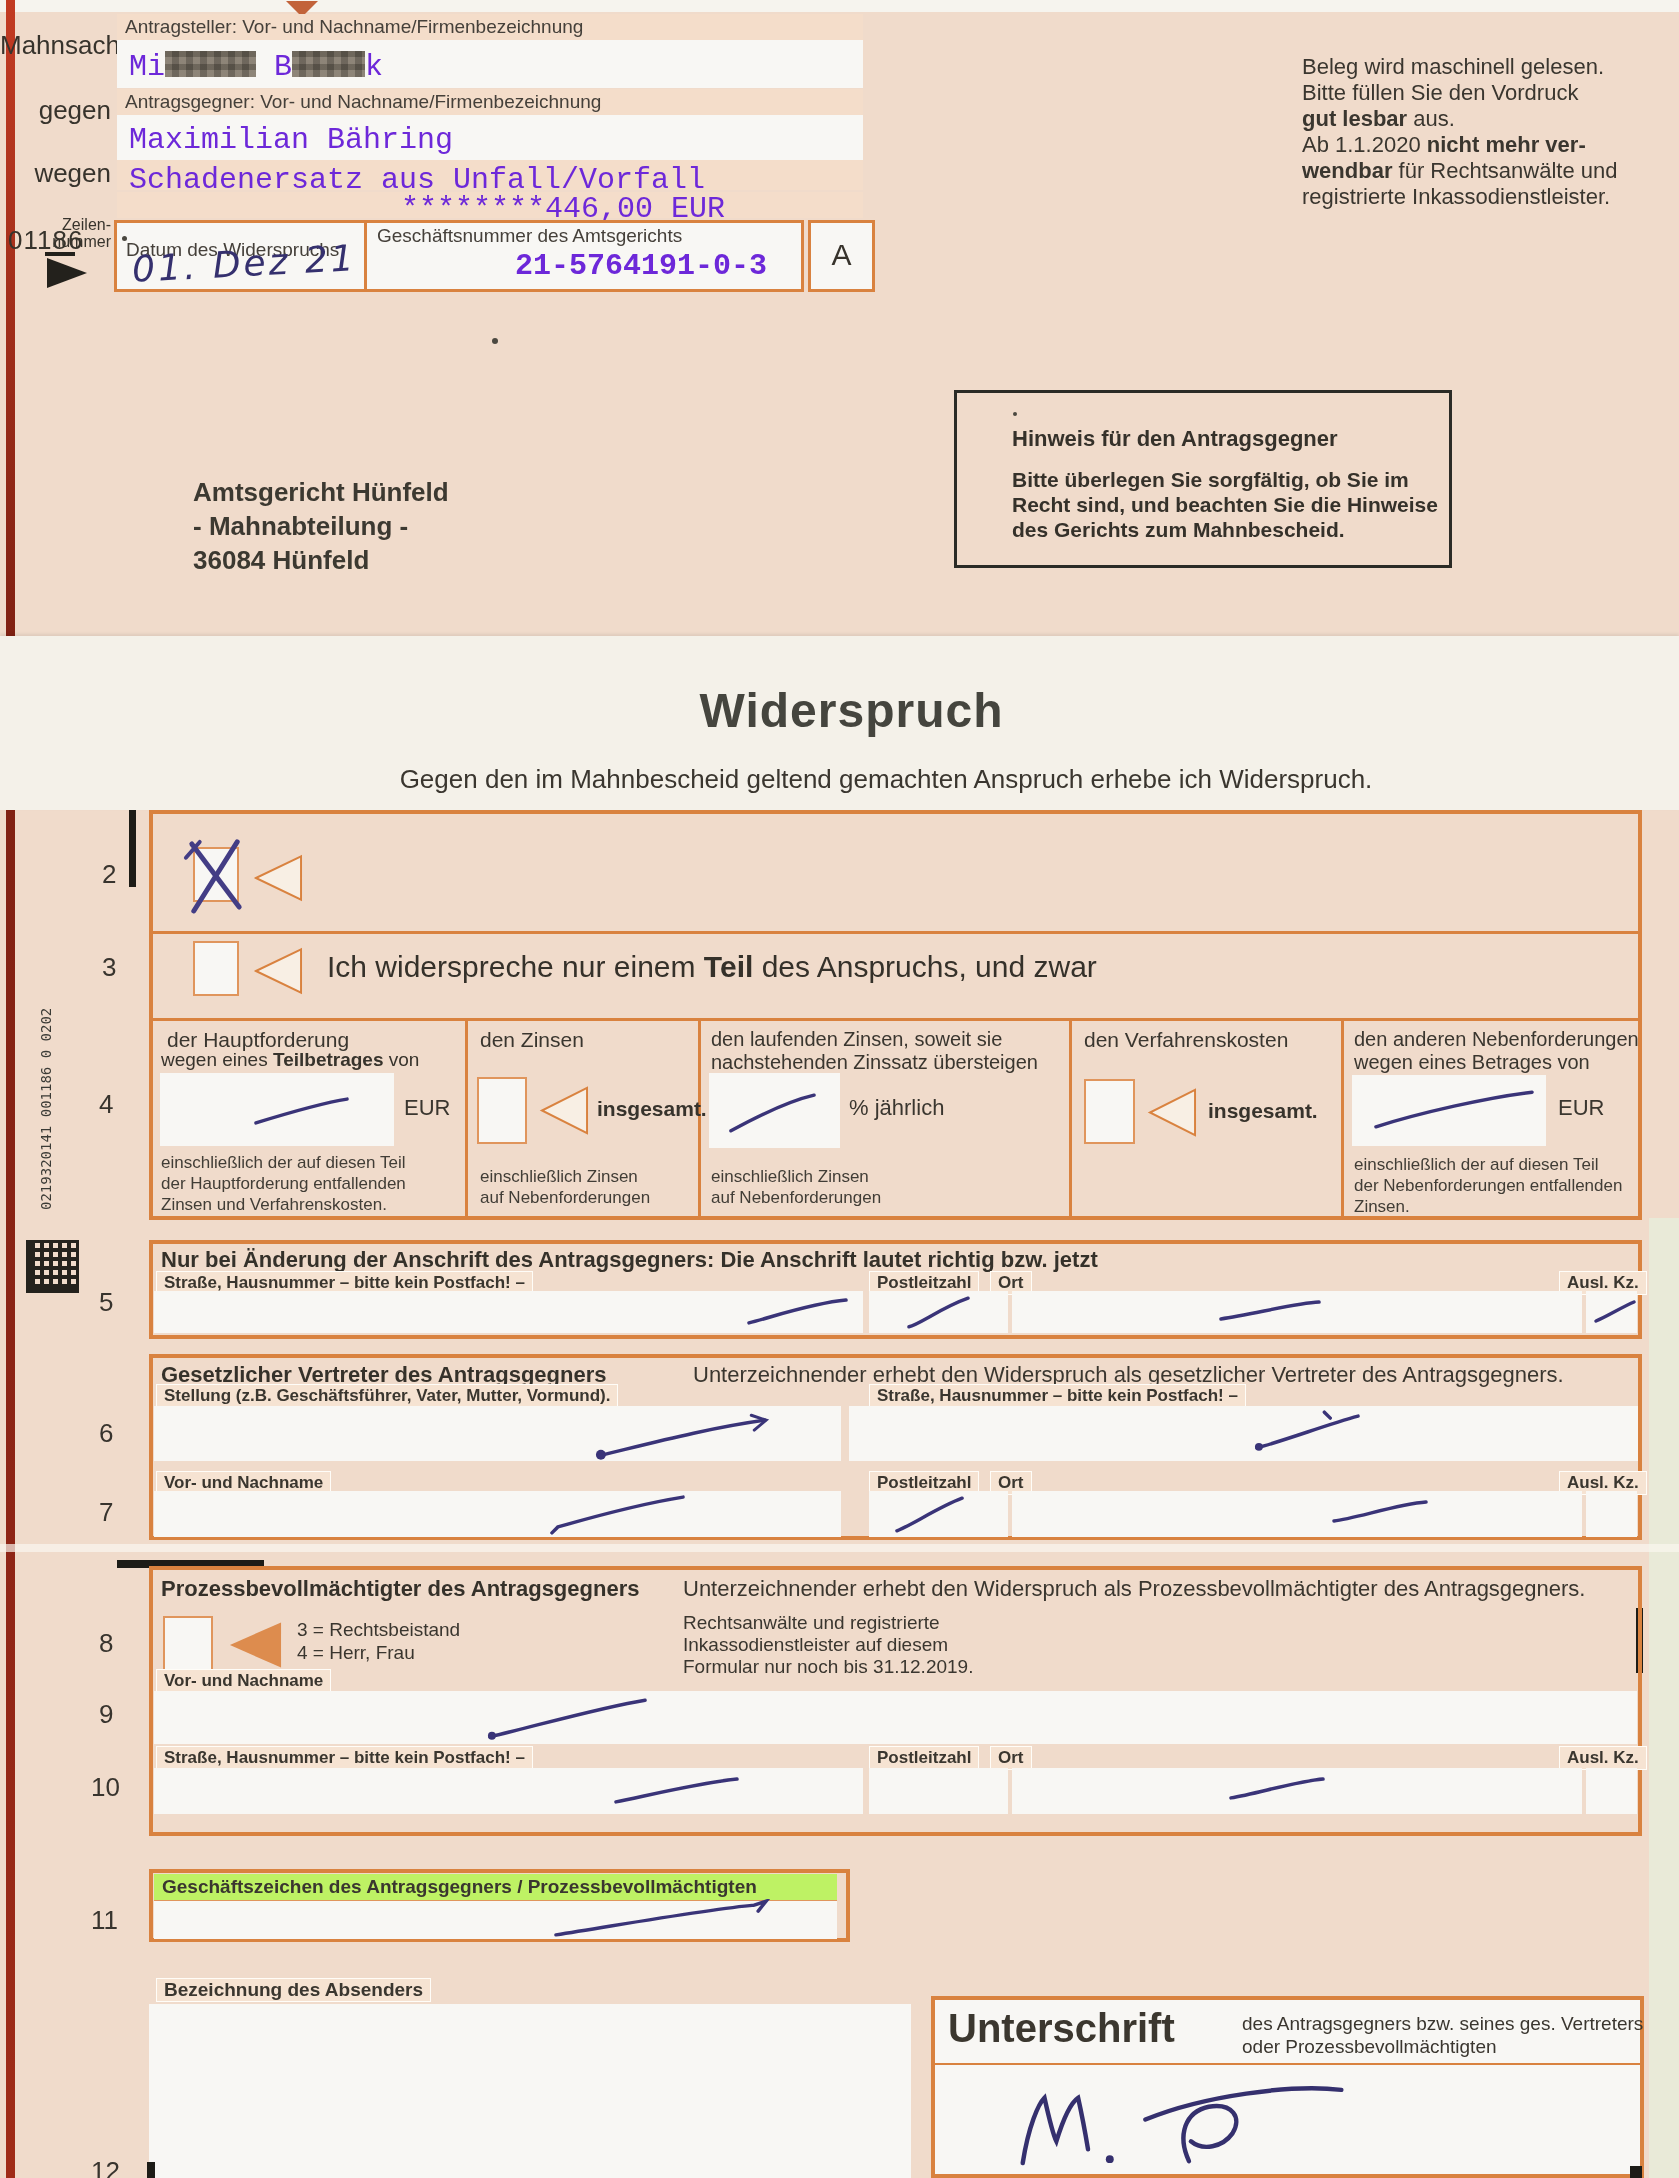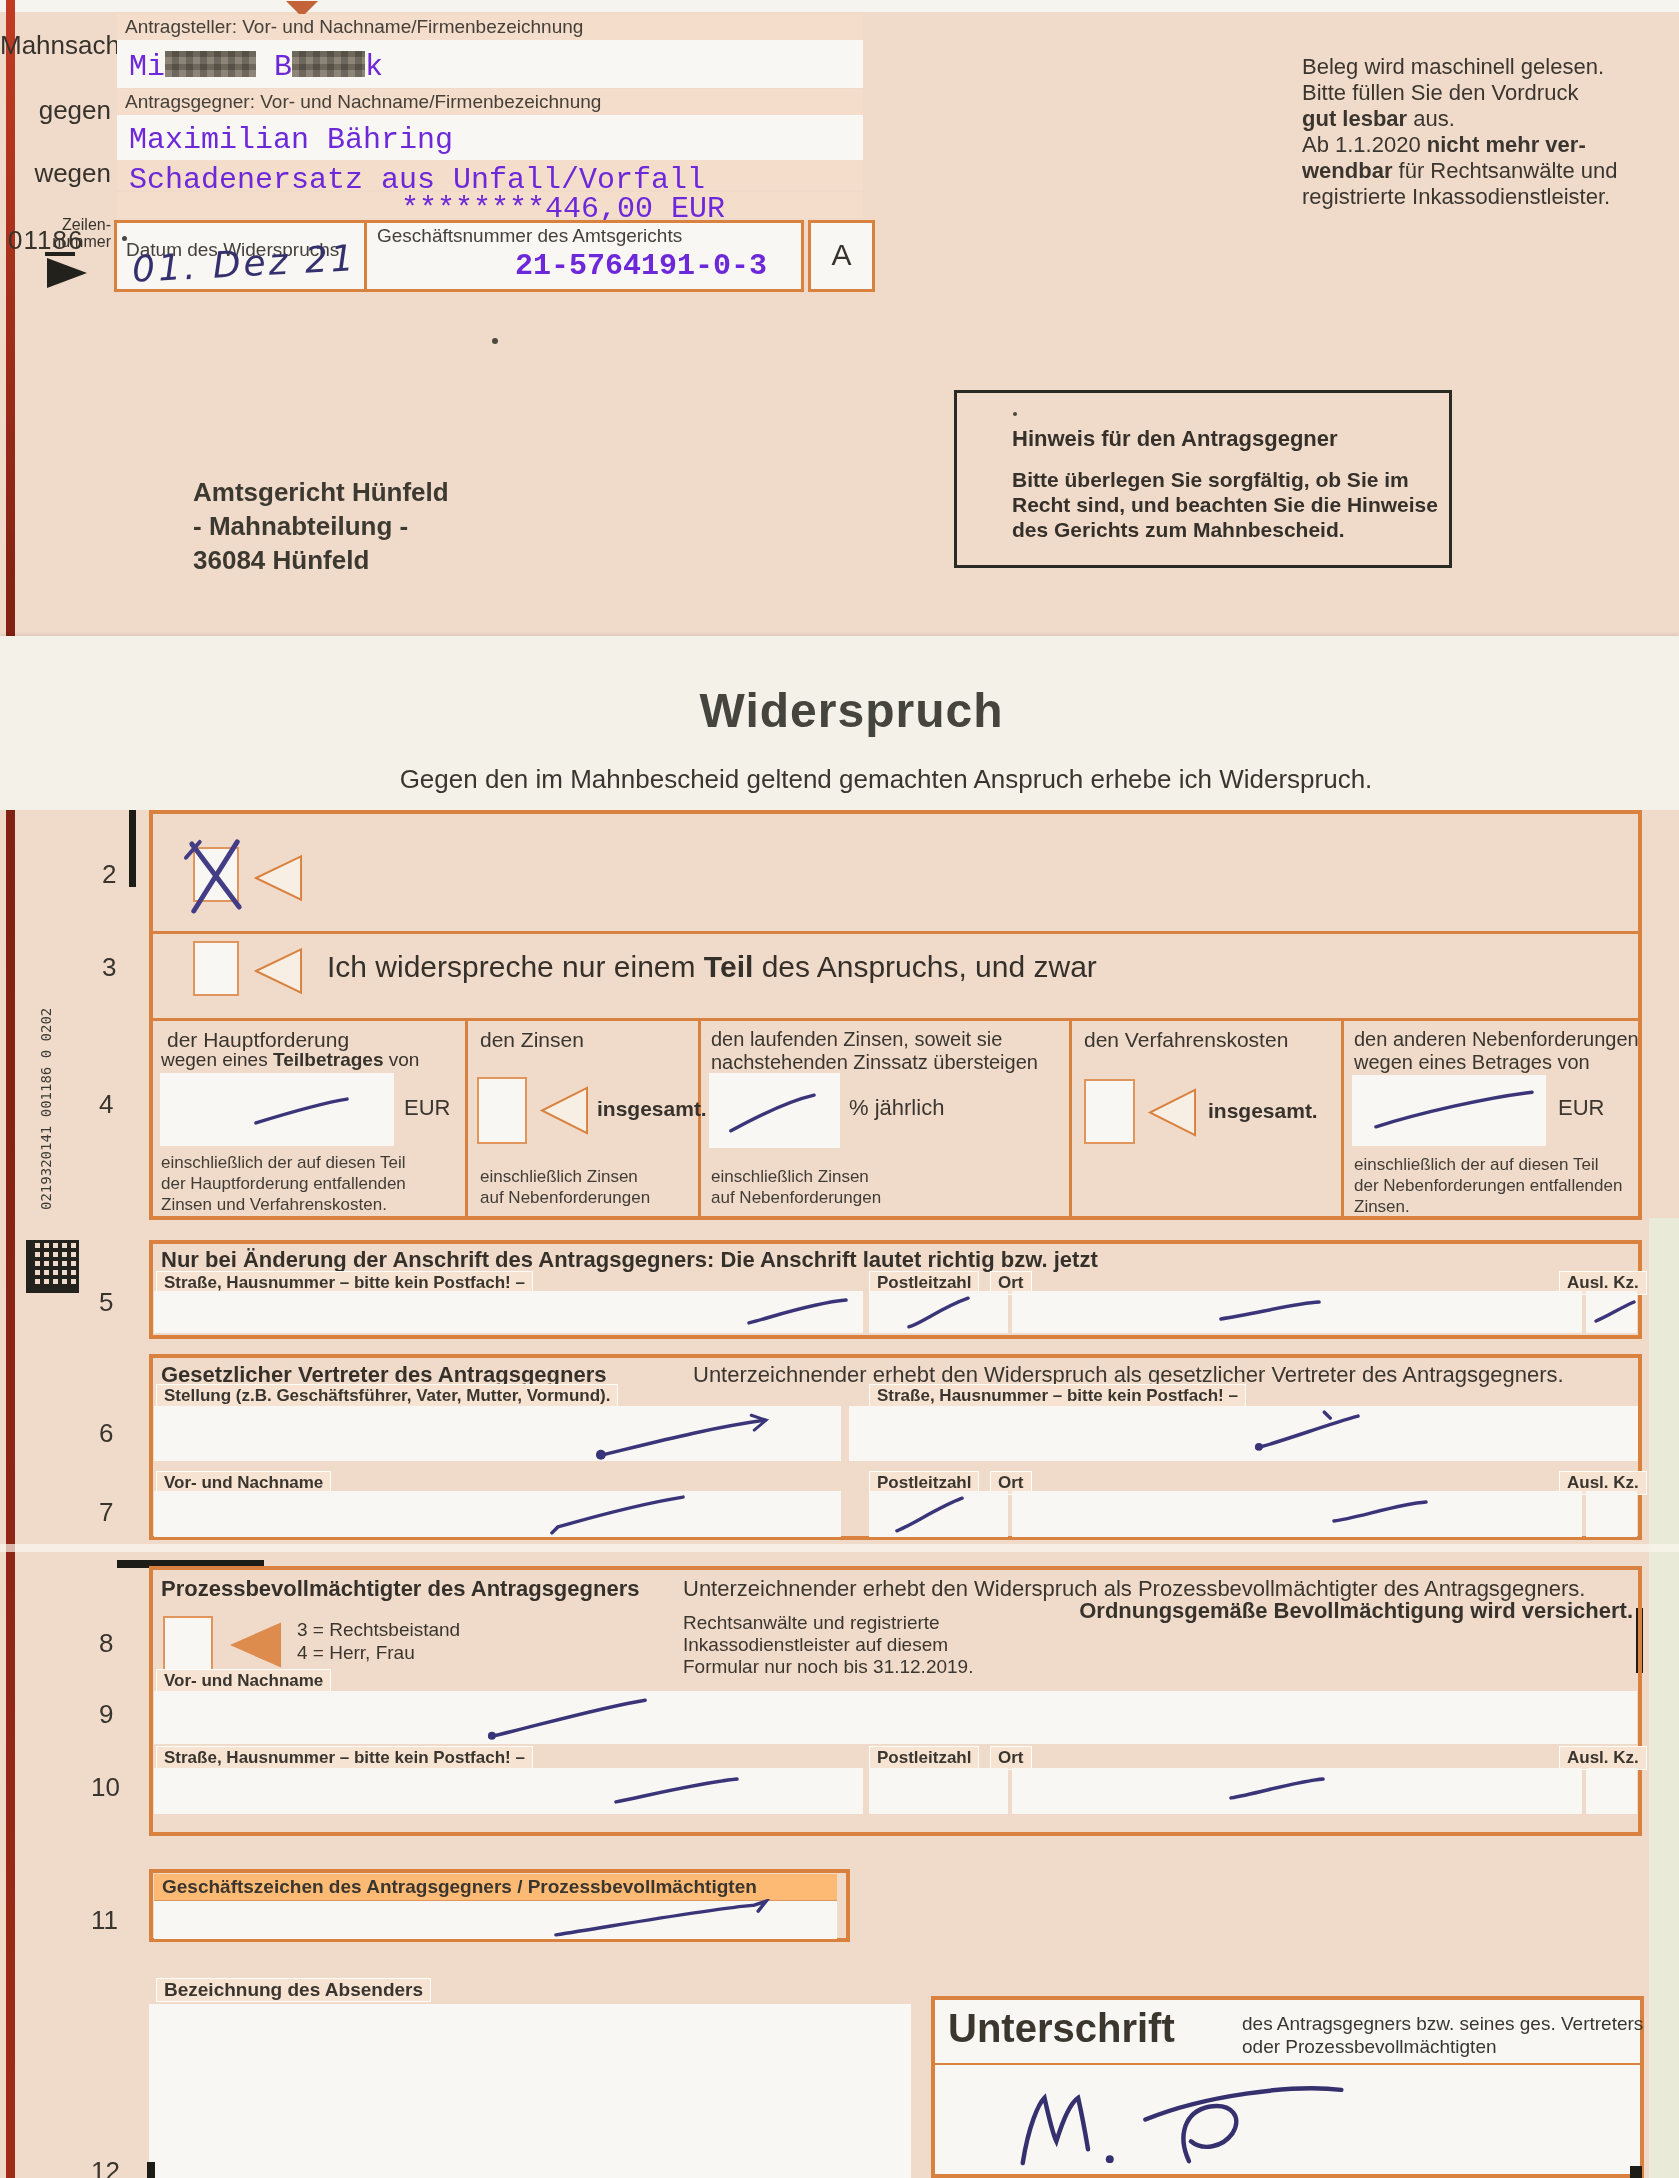--- a/index.html
+++ b/index.html
@@ -314,21 +314,20 @@
   <div class="num" style="left:99px;top:1418px;">6</div>
   <div class="num" style="left:99px;top:1497px;">7</div>
 
   <div class="abs" style="left:0;top:1544px;width:1679px;height:8px;background:rgba(250,247,240,0.7);"></div>
 
   <div class="blackmark" style="left:117px;top:1560px;width:147px;height:8px;"></div>
   <div class="blackmark" style="left:1636px;top:1608px;width:7px;height:65px;"></div>
   <div class="obox" style="left:149px;top:1566px;width:1493px;height:270px;border-width:4px;"></div>
   <div class="hdr" style="left:161px;top:1576px;">Prozessbevollmächtigter des Antragsgegners</div>
   <div class="txt" style="left:683px;top:1576px;">Unterzeichnender erhebt den Widerspruch als Prozessbevollmächtigter des Antragsgegners.</div>
-  <div class="abs" style="left:683px;top:1598px;width:950px;text-align:right;font-size:22px;font-weight:bold;white-space:nowrap;"><span>Ordnungsgemäße Bevollmächtigung wird versichert.</span></div>
   <div class="chk" style="left:163px;top:1616px;width:50px;height:57px;"></div>
   <div class="abs" style="left:226px;top:1620px;">
     <svg width="57" height="50" viewBox="0 0 58 50">
         <polygon points="56,2 4,25 56,48" fill="#dd8c4e"></polygon>
       </svg>
     </div>
   <div class="abs" style="left:297px;top:1618px;font-size:19px;line-height:23px;color:#3a362f;">
     <div>3 = Rechtsbeistand</div>
       <div>4 = Herr, Frau</div>
     </div>
@@ -361,21 +360,21 @@
   <div class="abs" style="left:1226px;top:1774px;">
     <svg width="103" height="28" viewBox="0 0 104 28">
         <path d="M5,24 C30,20 72,7 98,5" stroke="#3a3478" stroke-width="3.5" fill="none" stroke-linecap="round"></path>
       </svg>
     </div>
   <div class="num" style="left:99px;top:1628px;">8</div>
   <div class="num" style="left:99px;top:1699px;">9</div>
   <div class="num" style="left:91px;top:1772px;">10</div>
 
   <div class="obox" style="left:149px;top:1869px;width:701px;height:73px;border-width:4px;"></div>
-  <div class="abs" style="left:154px;top:1874px;width:683px;background:#fdba74;border-bottom:2px solid #e0955c;font-size:19px;font-weight:bold;color:#3a362f;padding:2px 8px;box-sizing:border-box;white-space:nowrap;"><span>Geschäftszeichen des Antragsgegners / Prozessbevollmächtigten</span></div>
+  <div class="abs" style="left:154px;top:1874px;width:683px;background:#bef264;border-bottom:2px solid #e0955c;font-size:19px;font-weight:bold;color:#3a362f;padding:2px 8px;box-sizing:border-box;white-space:nowrap;"><span>Geschäftszeichen des Antragsgegners / Prozessbevollmächtigten</span></div>
   <div class="wf" style="left:154px;top:1901px;width:683px;height:38px;"></div>
   <div class="abs" style="left:550px;top:1899px;">
     <svg width="228" height="40" viewBox="0 0 230 40">
         <path d="M6,36 C70,26 160,10 206,6 M206,6 L218,2 L210,12" stroke="#3a3478" stroke-width="3.5" fill="none" stroke-linecap="round"></path>
       </svg>
     </div>
   <div class="num" style="left:91px;top:1905px;">11</div>
 
   <div class="lbl" style="left:156px;top:1978px;font-size:19px;">Bezeichnung des Absenders</div>
   <div class="wf" style="left:149px;top:2004px;width:762px;height:174px;"></div>

